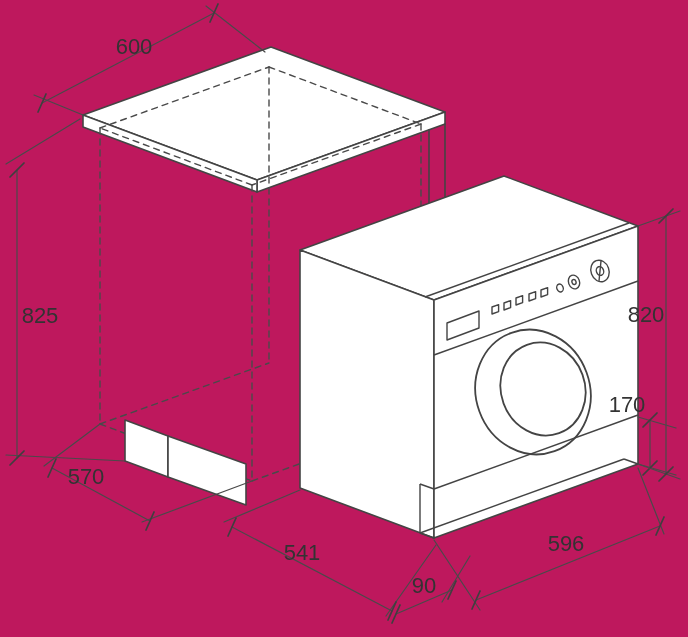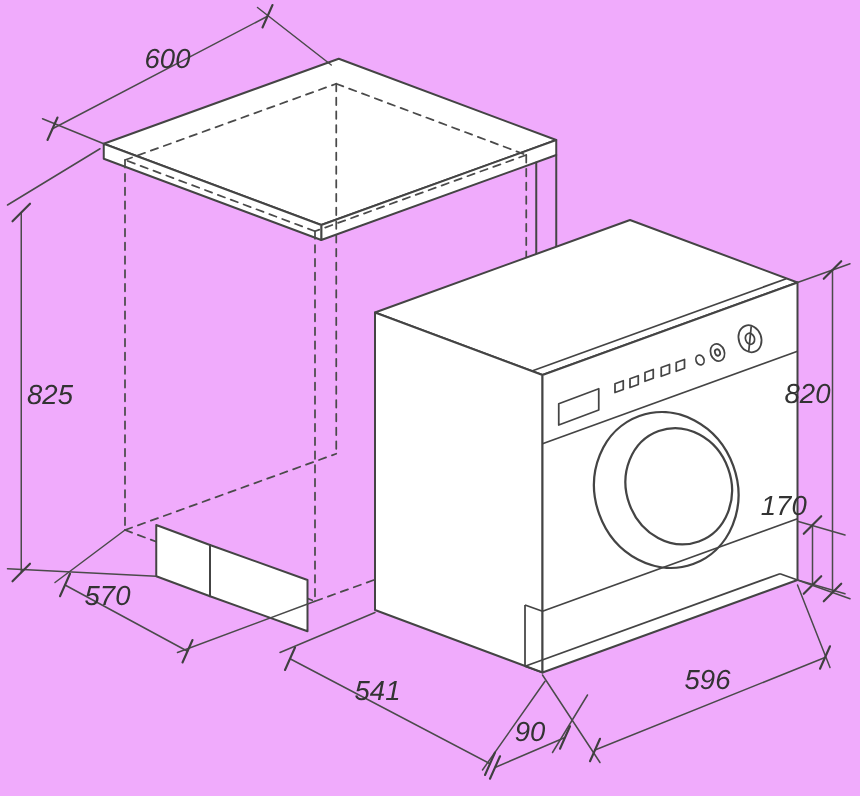--- a/index.html
+++ b/index.html
@@ -5,23 +5,22 @@
   html, body {
     margin: 0;
     padding: 0;
     background: #ffffff;
     font-family: "Liberation Sans", sans-serif;
   }
   .stage {
     position: relative;
     width: 688px;
     height: 637px;
-    background: #f0abfc;
+    background: #be185d;
     overflow: hidden;
-    font-style: italic;
   }
   svg { display: block; }
 
   
   .solid  { fill: none; stroke: #444444; stroke-width: 1.6; stroke-linecap: round; stroke-linejoin: round; }
   .face   { fill: #ffffff; stroke: #444444; stroke-width: 1.6; stroke-linejoin: round; }
   .dashed { fill: none; stroke: #4a4a4a; stroke-width: 1.4; stroke-dasharray: 6 5; stroke-linecap: round; }
   .dim    { fill: none; stroke: #4a4a4a; stroke-width: 1.2; stroke-linecap: round; }
   .tick   { fill: none; stroke: #3f3f3f; stroke-width: 1.7; stroke-linecap: round; }
   .detail { fill: none; stroke: #444444; stroke-width: 1.4; stroke-linejoin: round; }

